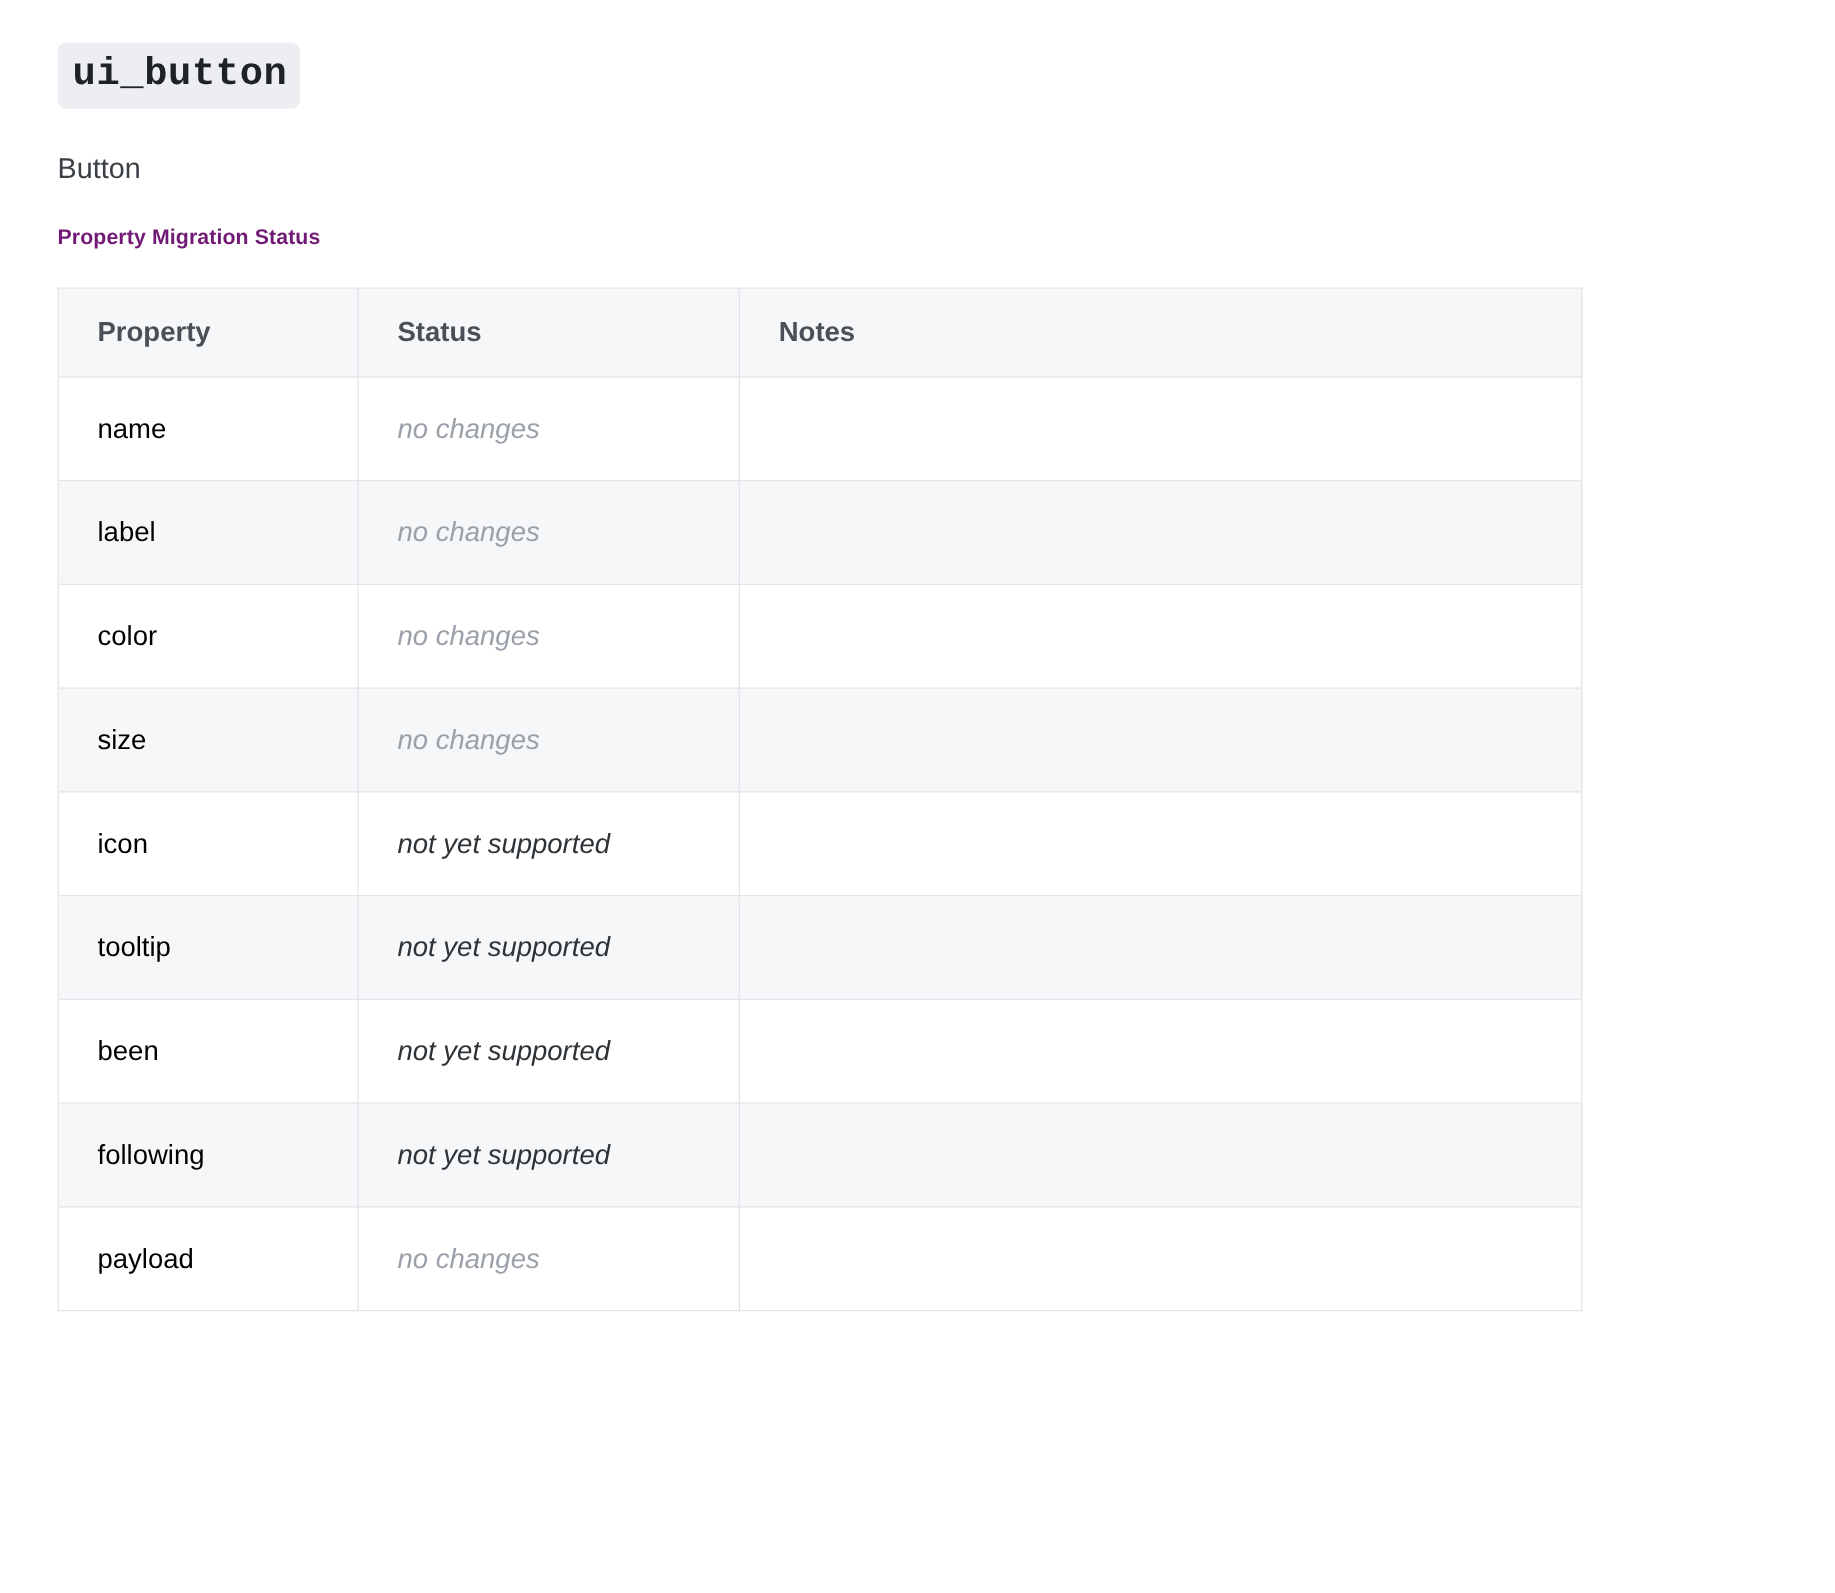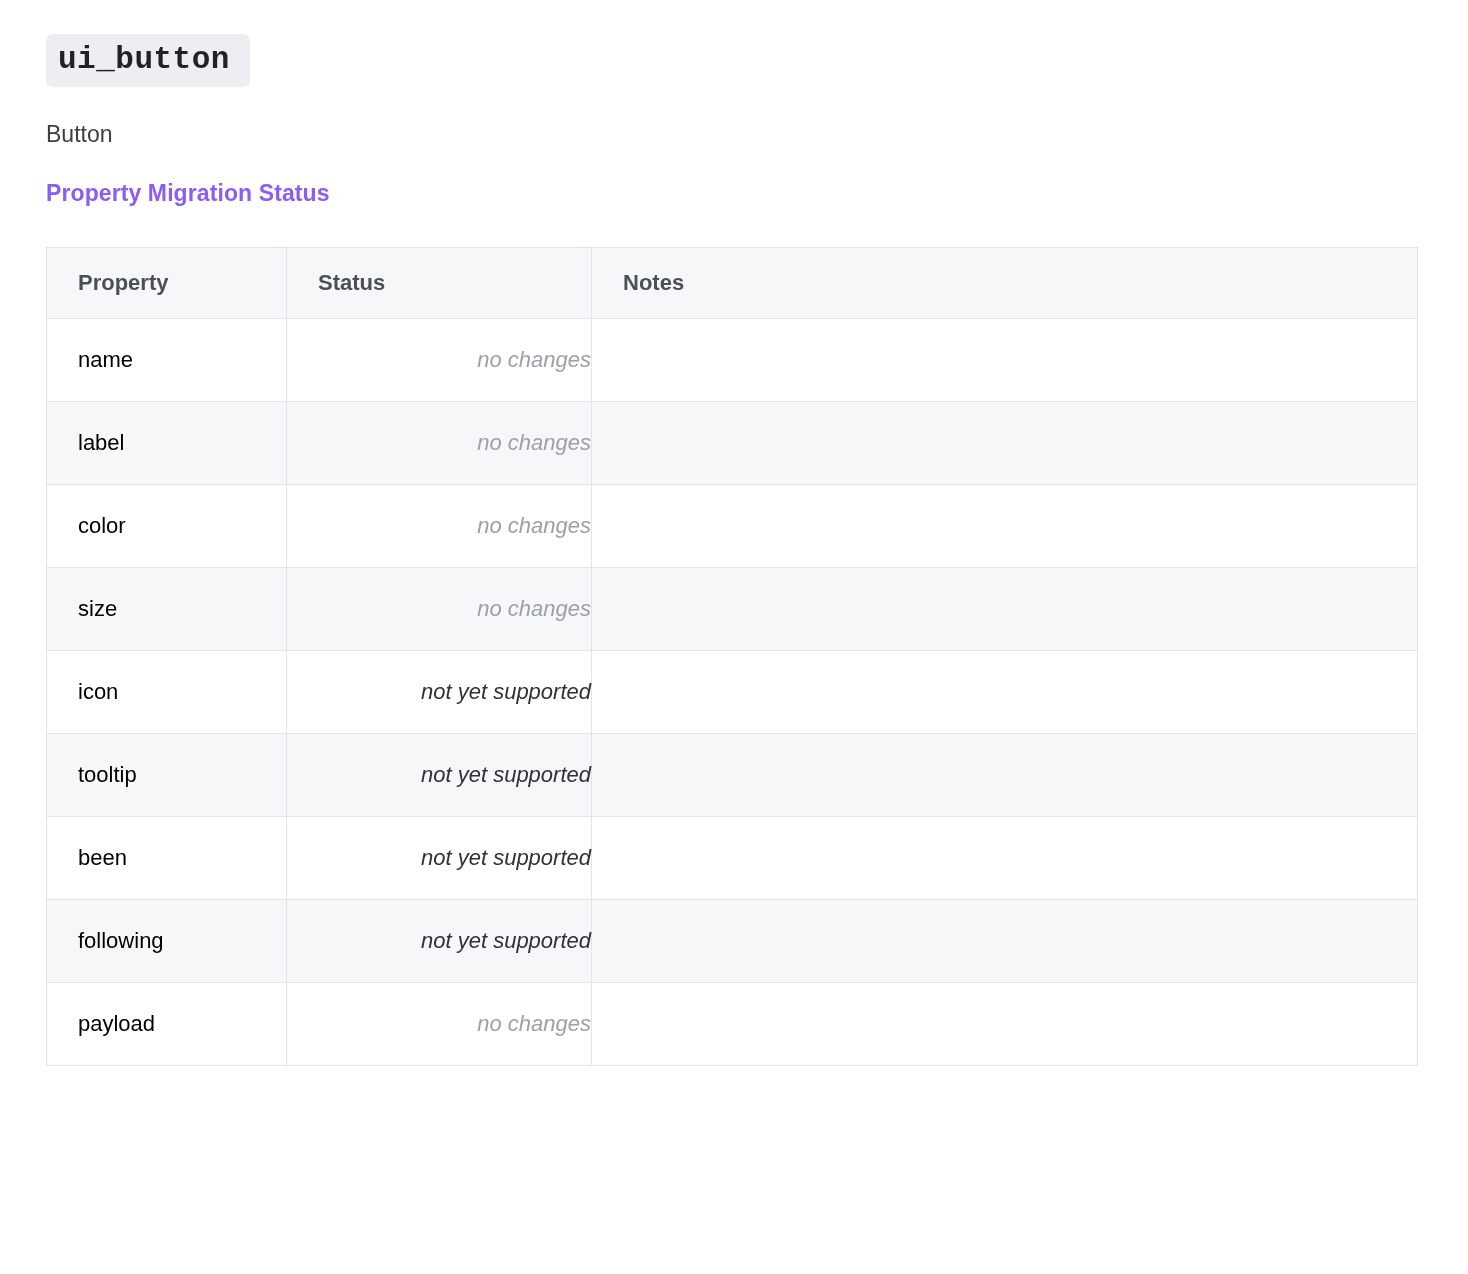--- a/index.html
+++ b/index.html
@@ -20,48 +20,48 @@
   }
   .code-title {
     display: inline-block;
     font-family: "Liberation Mono", monospace;
     font-size: 31px;
     font-weight: bold;
     letter-spacing: 0.5px;
     background: #eceef2;
     color: #1f2328;
     border-radius: 7px;
-    padding: 8px 20px 9px 12px;
+    padding: 8px 10px 9px 12px;
     margin: 0 0 30px 0;
     line-height: 1.15;
   }
   .para {
     font-size: 23px;
     line-height: 1.55;
     color: #3b4046;
     margin: 0 0 28px 0;
     font-weight: 400;
   }
   .para.lead {
     font-size: 26px;
     line-height: 1.62;
     color: #32373d;
     max-width: 1380px;
     margin-bottom: 40px;
   }
   .section-heading {
-    font-size: 23px;
+    font-size: 17px;
     font-weight: bold;
-    color: #8b5cf6;
-    margin: 0 0 40px 0;
+    color: #701a75;
+    margin: 0 0 30px 0;
     letter-spacing: 0.1px;
   }
   table.migration {
     border-collapse: collapse;
-    width: 1372px;
+    width: 1220px;
     table-layout: fixed;
     border: 1px solid #e1e4e8;
     font-size: 22px;
   }
   table.migration col.c-prop { width: 240px; }
   table.migration col.c-status { width: 305px; }
   table.migration col.c-notes { width: auto; }
   table.migration thead th {
     background: #f6f7f8;
     text-align: left;
@@ -87,21 +87,20 @@
     border-right: none;
   }
   table.migration tbody tr:nth-child(even) td {
     background: #f6f7f8;
   }
   table.migration tbody tr:nth-child(odd) td {
     background: #ffffff;
   }
   td.status {
     font-style: italic;
-    text-align: right;
   }
   td.status.muted {
     color: #9ba1a8;
   }
   td.status.strong {
     color: #2e3338;
   }
   td.notes {
     color: #3b4046;
   }

